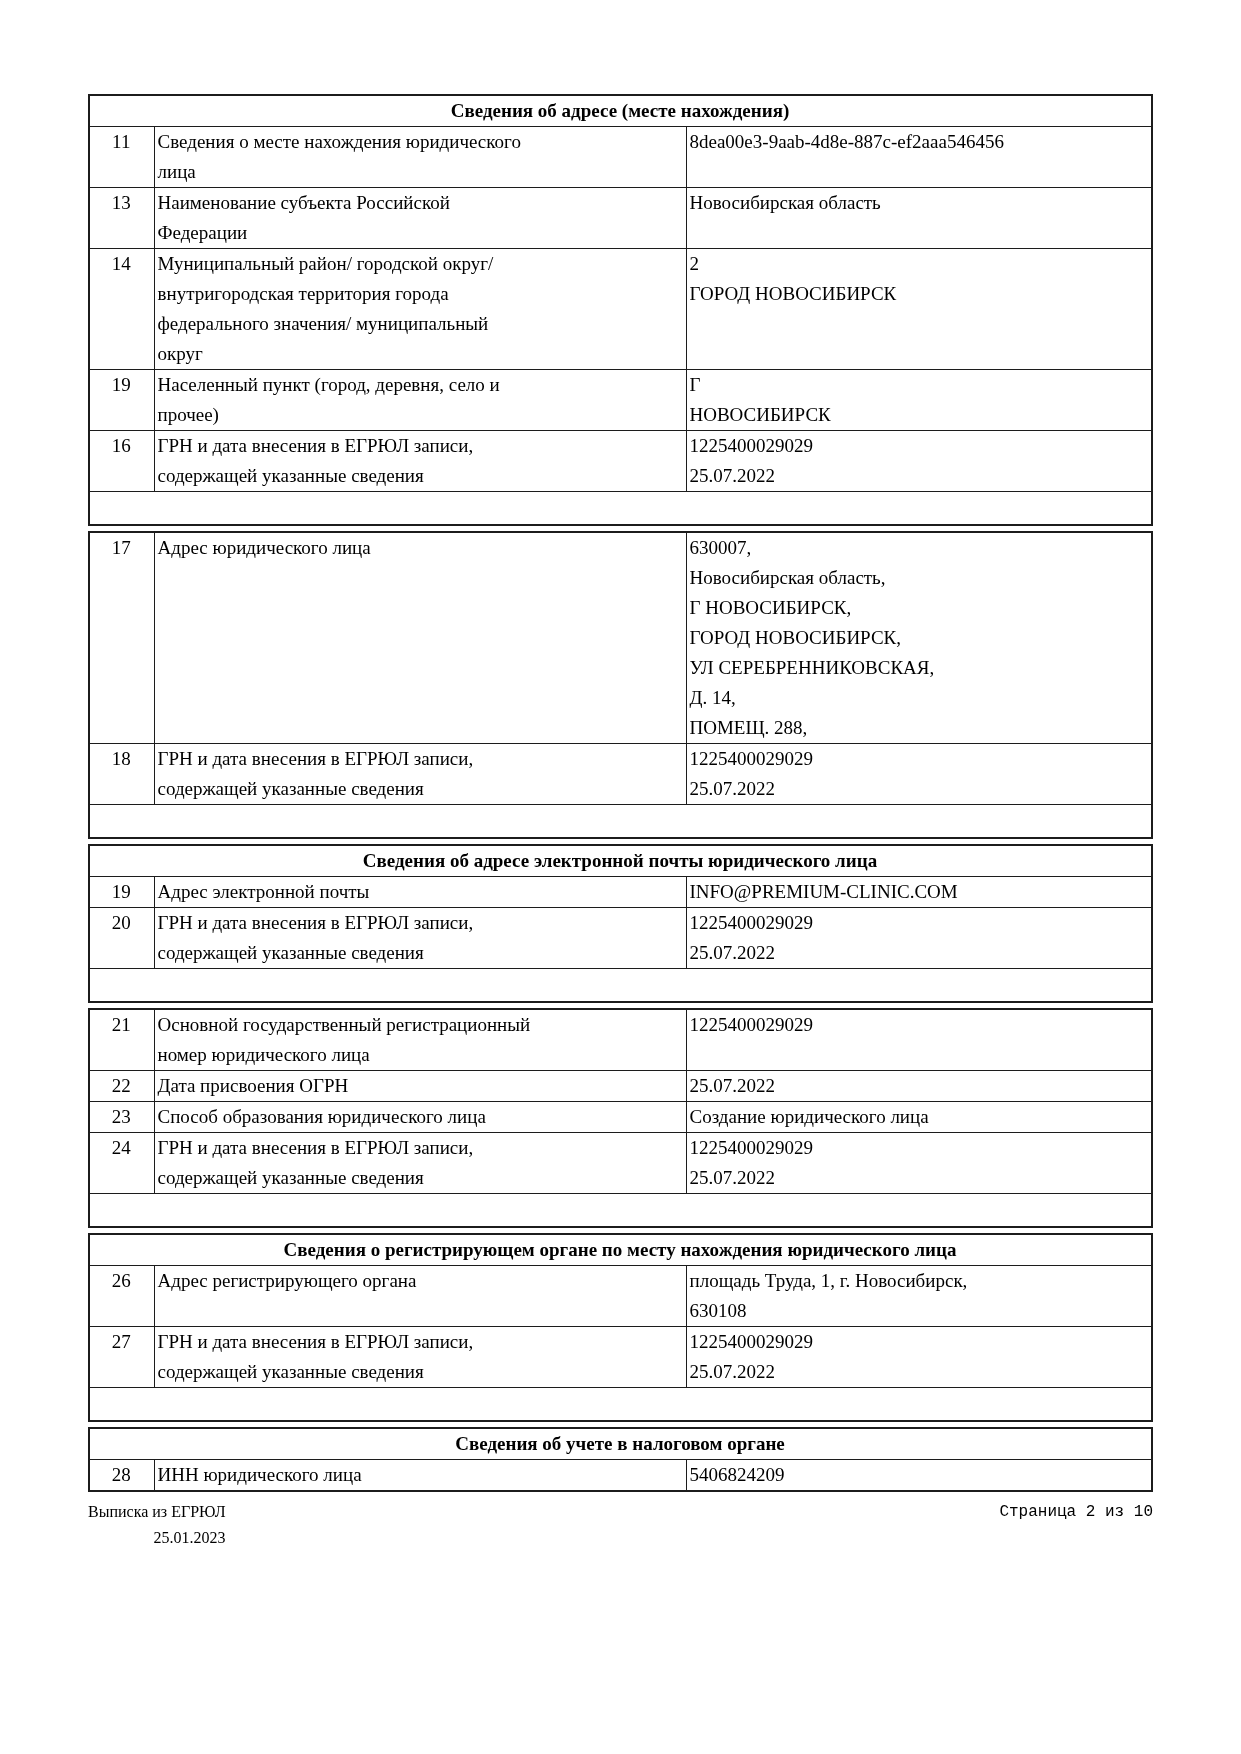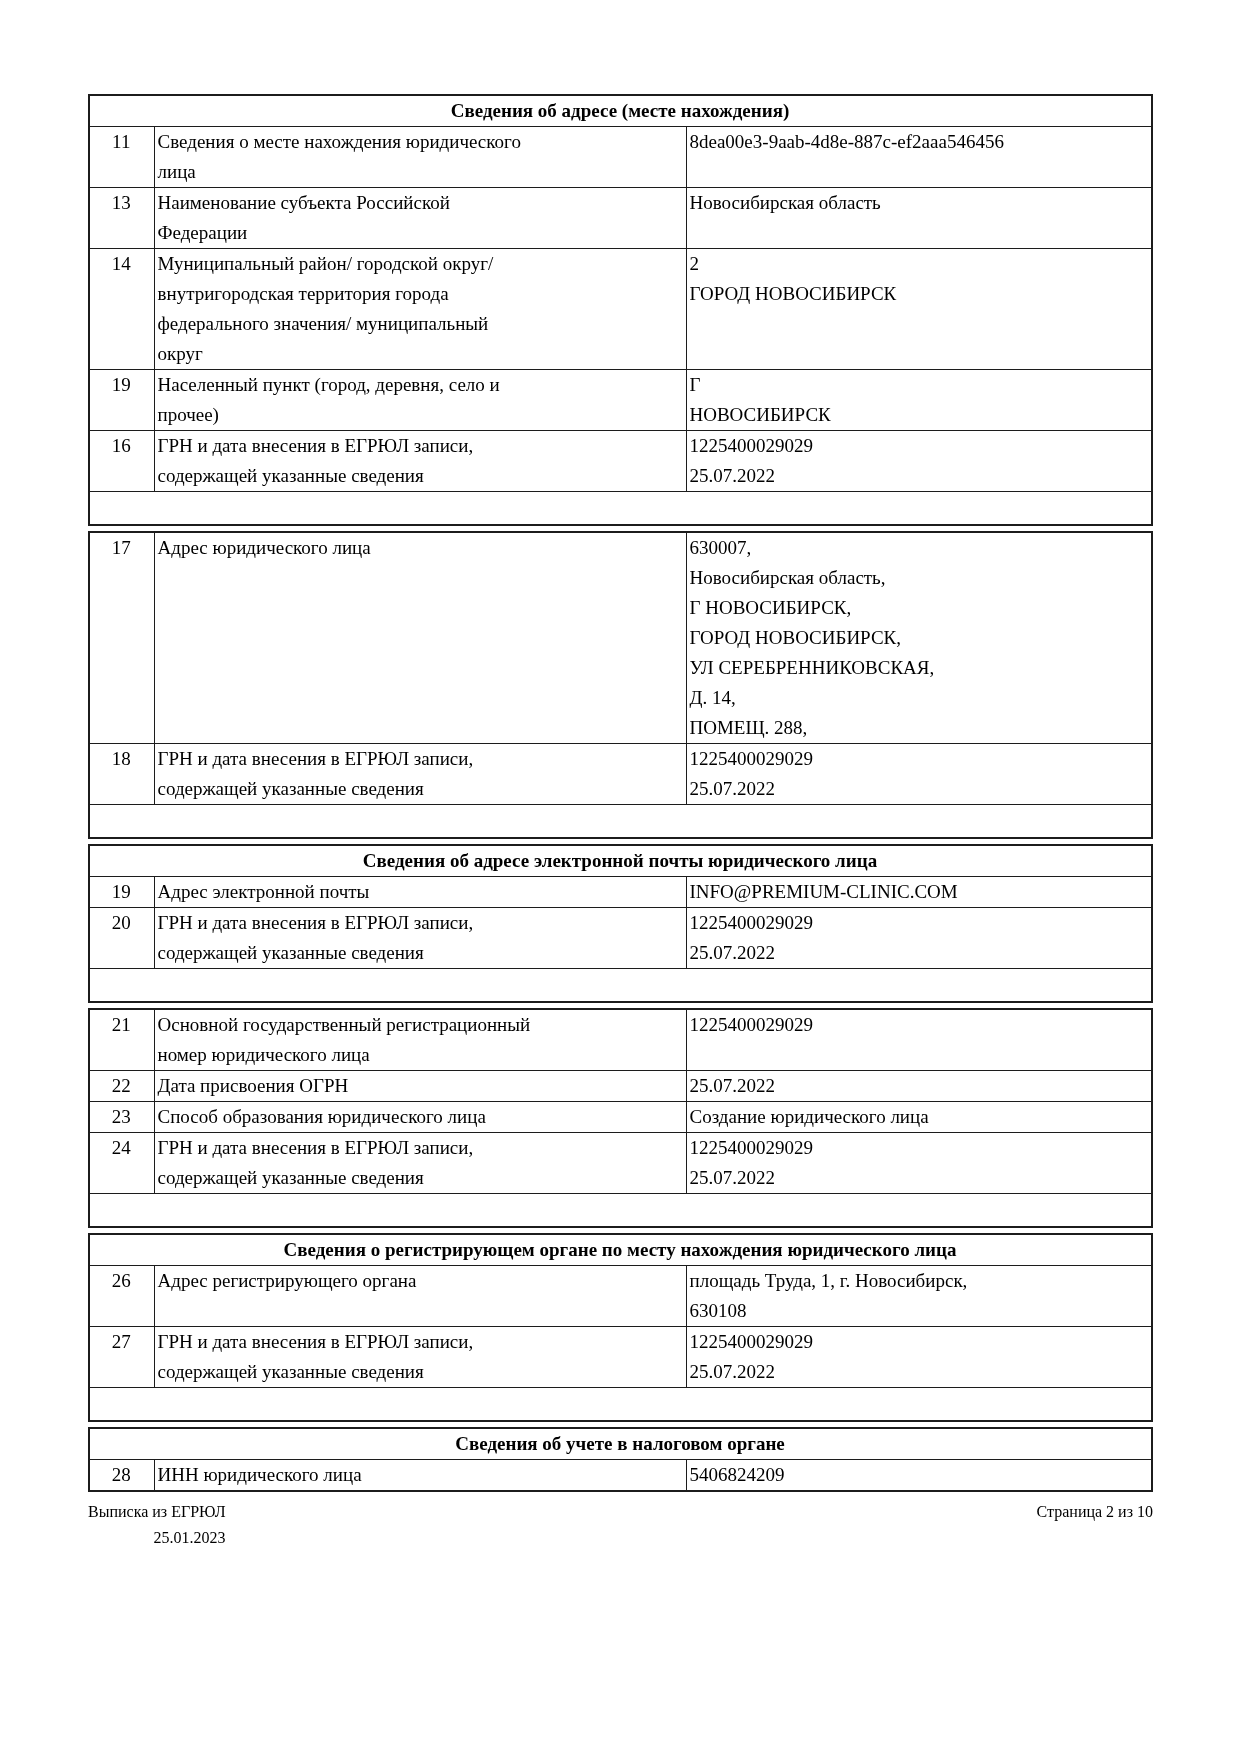--- a/index.html
+++ b/index.html
@@ -50,21 +50,21 @@
     padding: 0;
   }
   .footer {
     position: relative;
     margin-top: 7px;
     width: 1065px;
     font-size: 16px;
     line-height: 26px;
   }
   .footer-left { float: left; text-align: right; }
-  .footer-right { float: right; text-align: right; }
+  .footer-right { float: right; text-align: right; font-family: Liberation Mono, monospace; }
   .footer-center {
     position: absolute;
     left: 0; right: 0;
     text-align: center;
   }
   .clear { clear: both; }
 </style>
 </head>
 <body>
 

